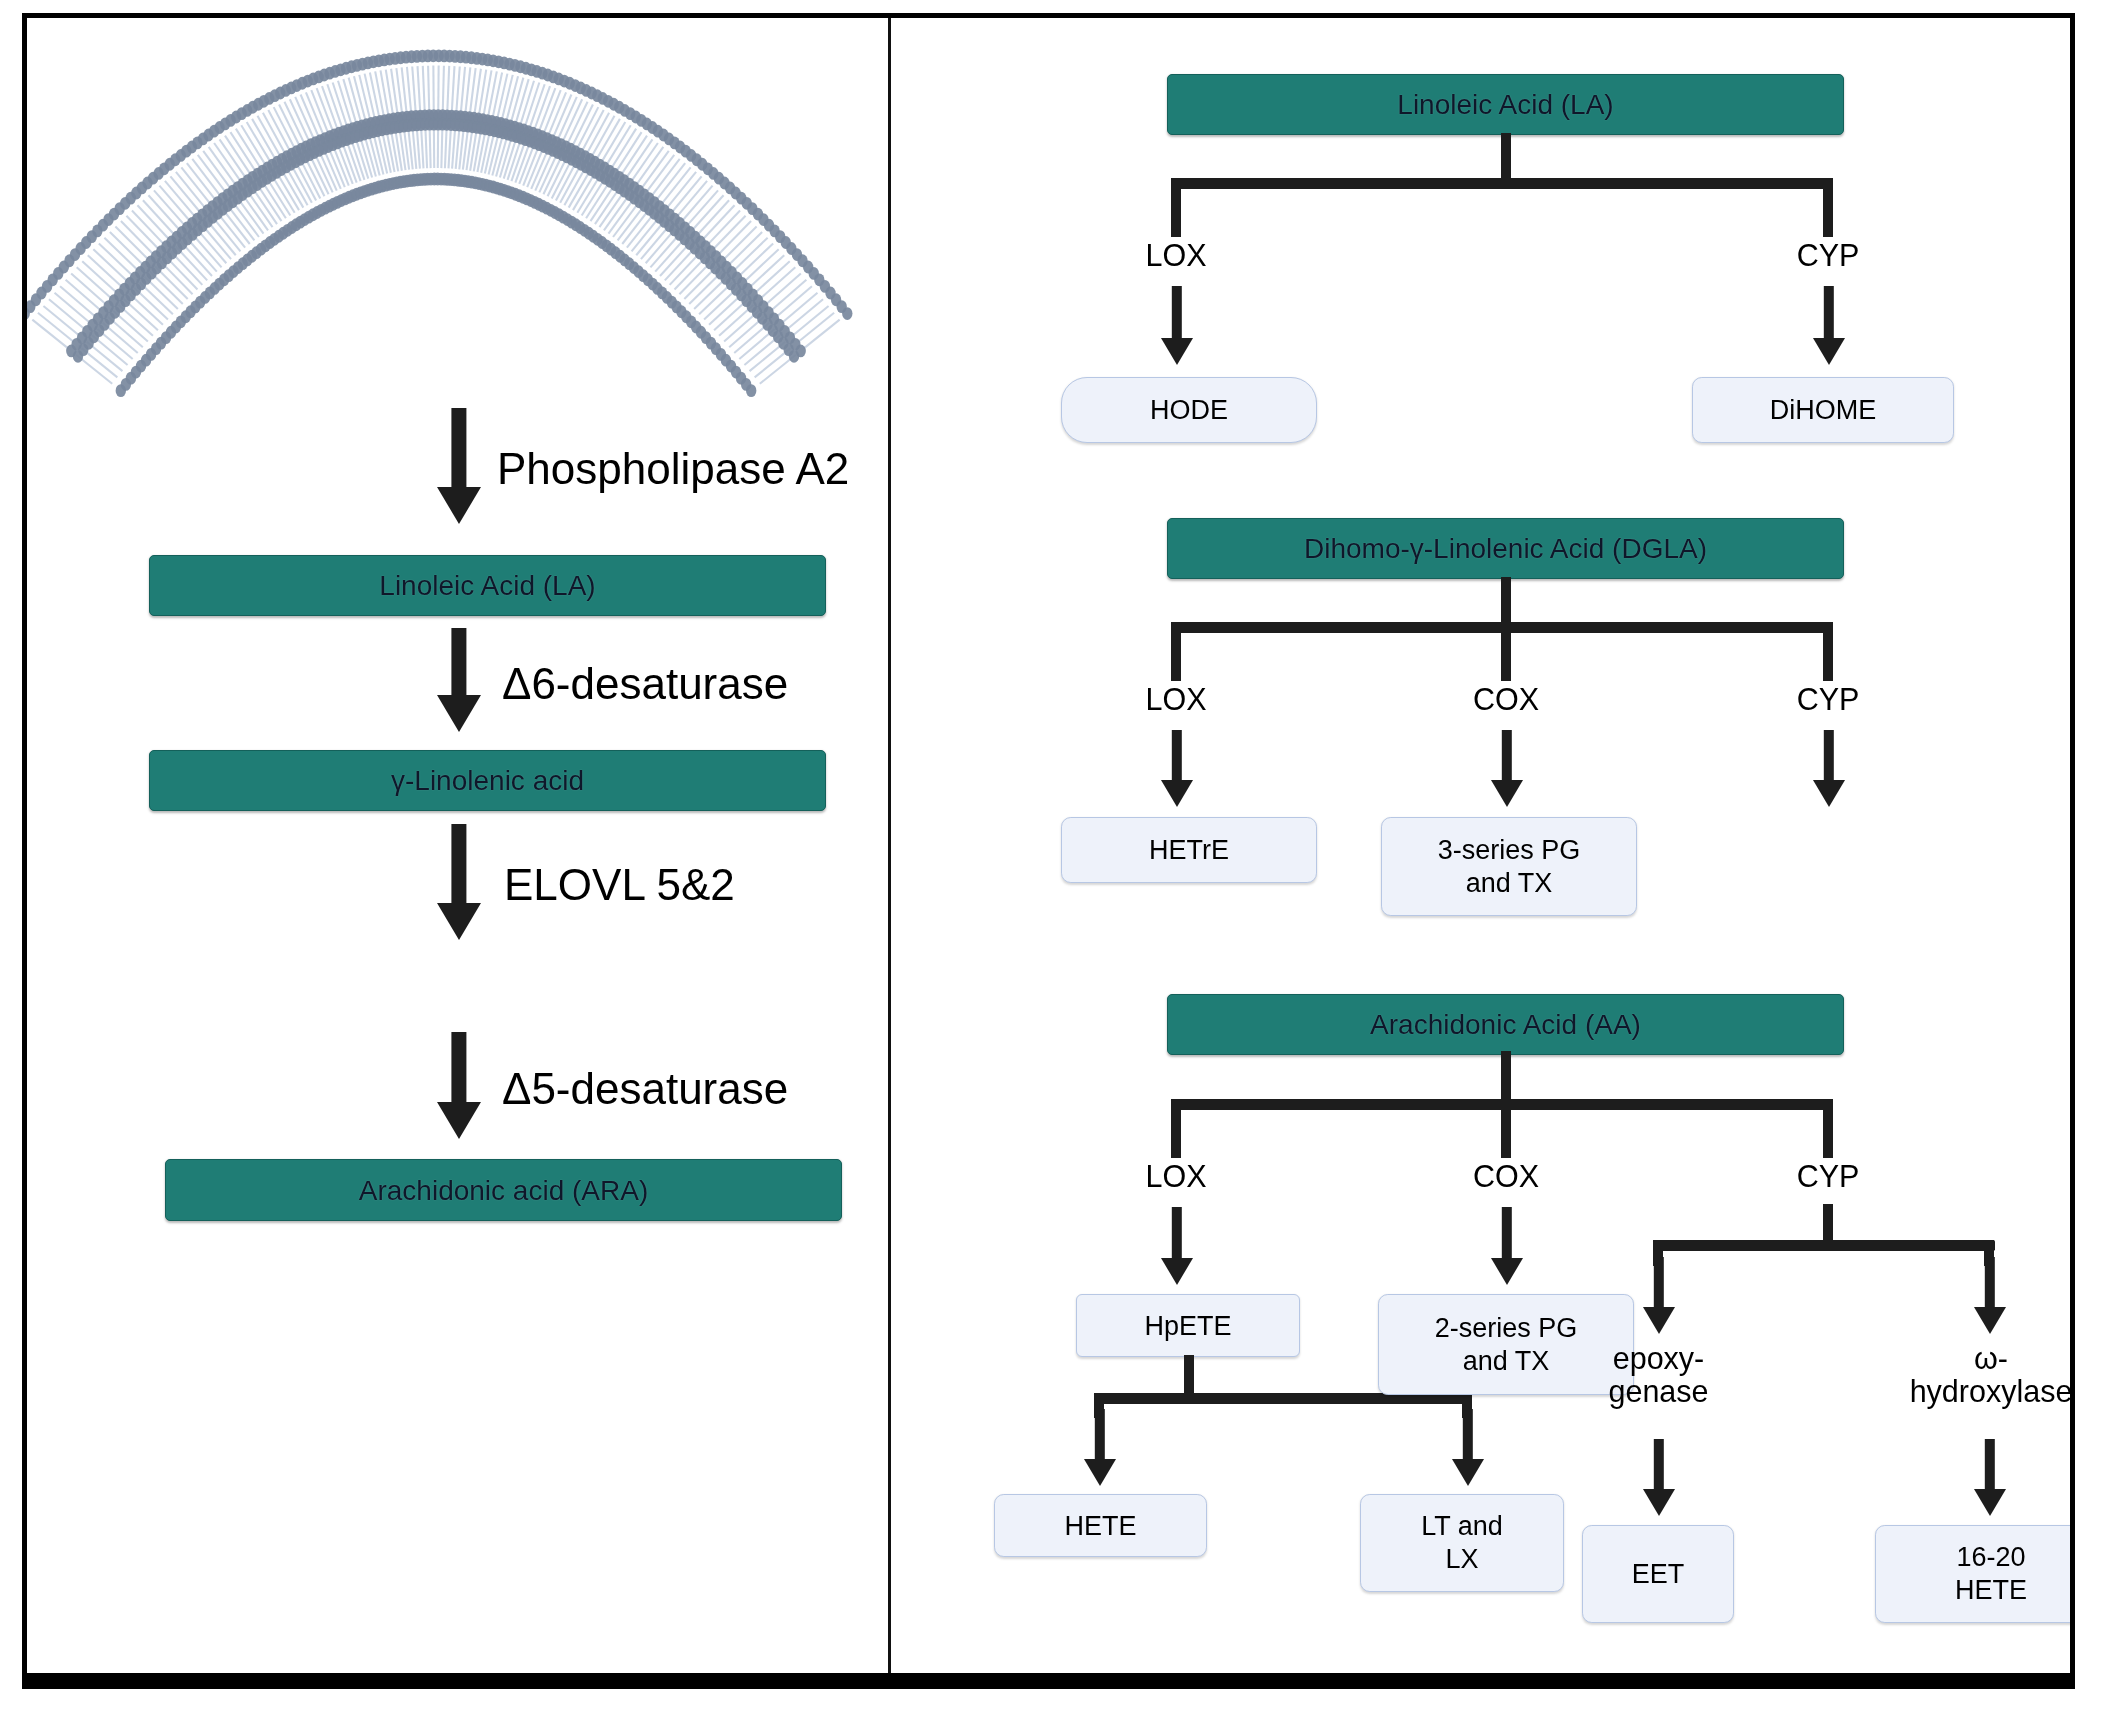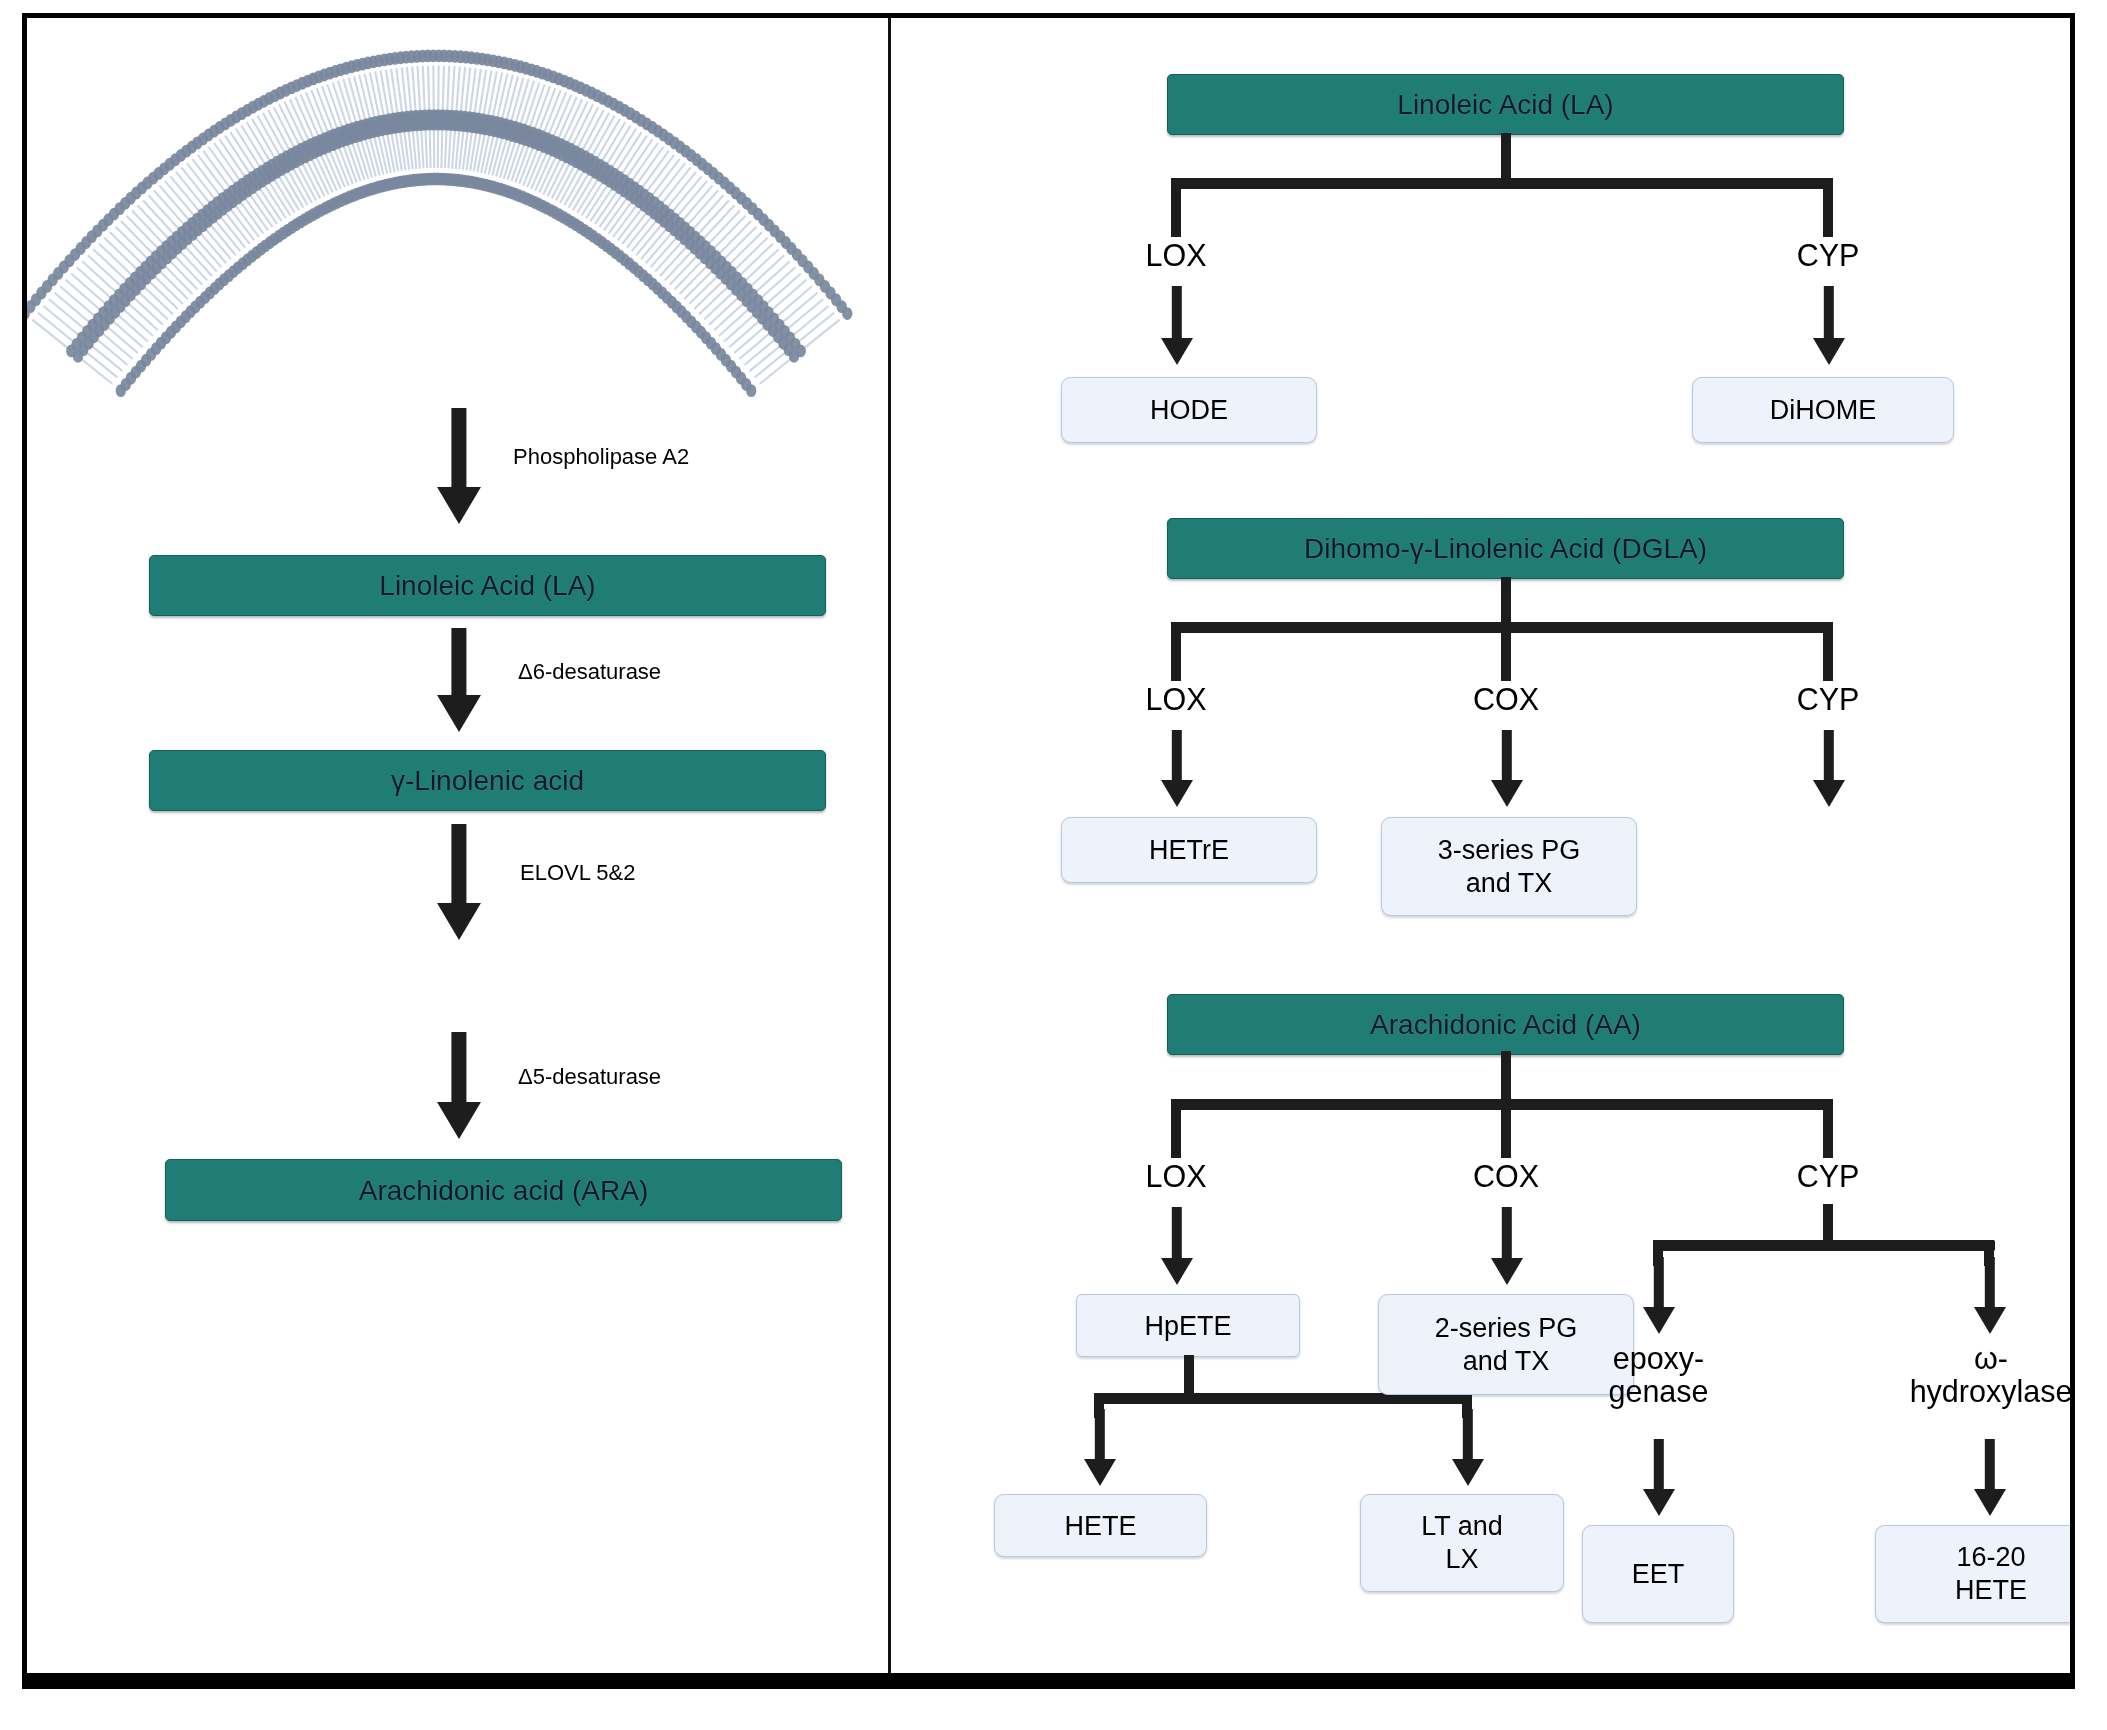--- a/index.html
+++ b/index.html
@@ -59,21 +59,21 @@
     border-top:27px solid #1d1d1d;
   }
   .fatarrow .shaft{width:15.2px;}
   .fatarrow .head{border-left-width:22px;border-right-width:22px;border-top-width:37px;}
 
   
   .enz{
     position:absolute;color:#000;font-size:30.5px;line-height:1.08;
     text-align:center;white-space:nowrap;
   }
-  .enz.left-flow{font-size:22px;text-align:left;margin-left:16px;}
+  .enz.left-flow{font-size:44px;text-align:left;}
   .enz.wrap{white-space:normal;}
 </style>
 </head>
 <body>
 
 <div id="figure">
 
   <div id="left-panel">
 
     <svg id="membrane" viewBox="0 0 1420 700" preserveAspectRatio="none">
@@ -1032,21 +1032,21 @@
 
     <div class="arrow" style="left:267px;top:268px;width:33px;height:79px;">
       <div class="shaft" style="height:55px;"></div>
         <div class="head"></div>
     </div>
     <div class="arrow" style="left:919px;top:268px;width:33px;height:79px;">
       <div class="shaft" style="height:55px;"></div>
         <div class="head"></div>
     </div>
 
-    <div class="node blue" style="left:168px;top:359px;width:256px;height:66px;">HODE</div>
+    <div class="node blue" style="left:168px;top:359px;width:256px;height:66px;border-radius:26px;">HODE</div>
     <div class="node teal" style="left:274px;top:500px;width:677px;height:61px;">Dihomo-γ-Linolenic Acid (DGLA)</div>
 
     <div class="node blue" style="left:799px;top:359px;width:262px;height:66px;">DiHOME</div>
 
     <div class="vline" style="left:608px;top:559px;height:46px;"></div>
     <div class="hline" style="left:278px;top:604px;width:662px;"></div>
     <div class="vline" style="left:278px;top:604px;height:59px;"></div>
     <div class="vline" style="left:608px;top:604px;height:59px;"></div>
     <div class="vline" style="left:930px;top:604px;height:59px;"></div>
 

